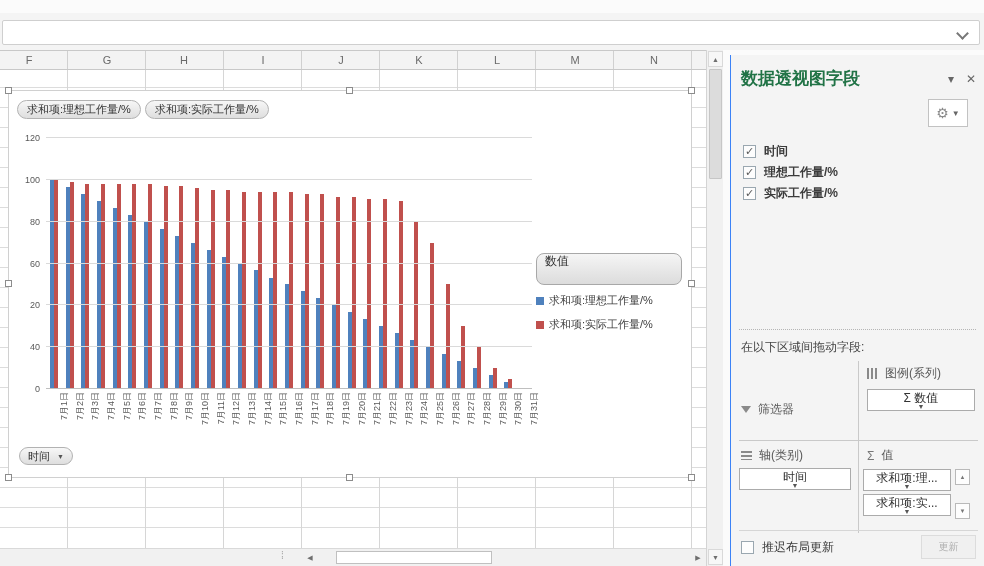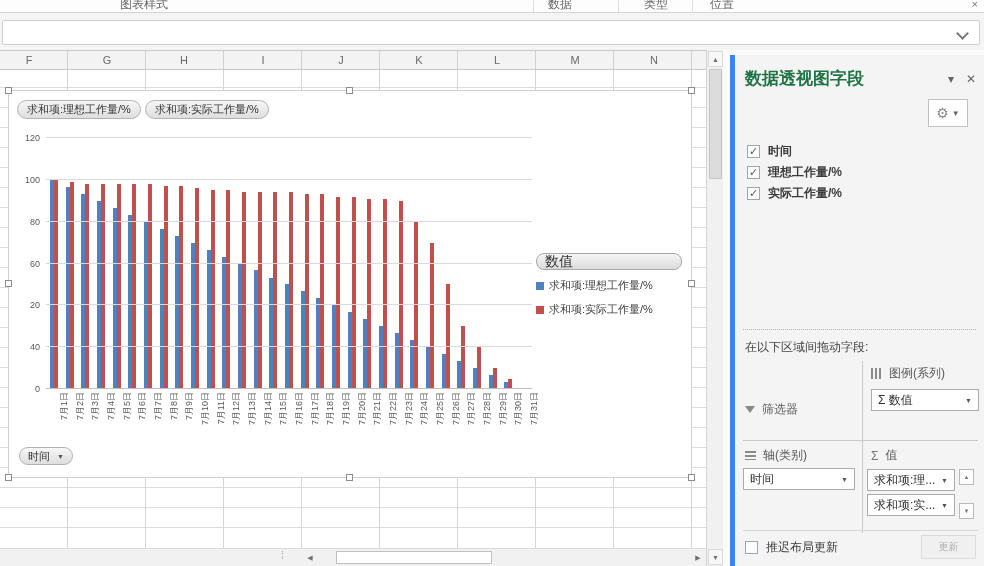--- a/index.html
+++ b/index.html
@@ -58,32 +58,32 @@
   .ytick { position:absolute; right:0; transform:translateY(50%); font-size:9px; color:#595959; }
   #slots { position:absolute; left:0; top:0; width:100%; height:100%; display:flex; }
   .slot { flex:1 1 0; display:flex; align-items:flex-end; justify-content:center; padding:0 3px; }
   .bar { width:4px; }
   #xlabels { position:absolute; left:37px; top:300px; width:486px; height:58px; display:flex; }
   .xslot { flex:1 1 0; position:relative; }
   .xslot span { position:absolute; top:1px; left:calc(50% + 5px); transform:rotate(-90deg) translateX(-100%); transform-origin:0 0;
     white-space:nowrap; font-size:9px; color:#595959; line-height:10px; }
 
   #legend { position:absolute; left:527px; top:162px; width:148px; }
-  .legend-button { width:146px; height:17px; line-height:15px; padding:0 8px; font-size:14px; color:#333;
+  .legend-button { width:146px; height:32px; line-height:15px; padding:0 8px; font-size:12px; color:#333;
     background:linear-gradient(#f5f5f5,#dcdcdc); border:1px solid #a8a8a8; border-radius:8px; }
   #legend-entries { margin-top:8px; }
   .legend-row { display:flex; align-items:center; gap:5px; margin-bottom:9px; font-size:11px; color:#404040; white-space:nowrap; }
   .swatch { width:8px; height:8px; display:inline-block; }
 
   #axis-field-btn { position:absolute; left:10px; top:356px; display:inline-flex; align-items:center; gap:7px; height:18px; padding:0 8px;
     font-size:11px; color:#333; background:linear-gradient(#f7f7f7,#dedede); border:1px solid #b2b2b2; border-radius:9px; }
   .caret { font-size:7px; color:#555; }
 
   
-  #panel { position:absolute; left:730px; top:55px; width:254px; height:511px; background:#f4f4f4; border-left:5px solid #3b82f6; }
+  #panel { position:absolute; left:730px; top:55px; width:254px; height:511px; background:#f4f4f4; border-left:1px solid #3b82f6; }
   .panel-title-row { position:absolute; left:10px; right:8px; top:12px; display:flex; align-items:center; }
   .panel-title { font-size:17px; font-weight:bold; color:#217346; flex:1; }
   .panel-title-icons { display:flex; gap:12px; color:#666; font-size:12px; }
   .panel-subtitle { position:absolute; left:10px; top:52px; font-size:12px; color:#444; }
   .gear-btn { position:absolute; right:16px; top:44px; width:40px; height:28px; background:#fff; border:1px solid #c2c2c2;
     display:flex; align-items:center; justify-content:center; gap:3px; color:#8a8a8a; }
   .gear-btn .g { font-size:14px; } .gear-btn .c { font-size:8px; color:#666; }
   #fields-list { position:absolute; left:12px; top:86px; right:10px; }
   .field-row { display:flex; align-items:center; gap:8px; height:21px; }
   .cb { width:13px; height:13px; background:#fdfdfd; border:1px solid #9aa7b0; font-size:11px; line-height:11px; text-align:center; color:#5a5a5a; }
@@ -96,21 +96,21 @@
   .ah-filters { left:10px; top:310px;margin-top:36px; } .ah-legend { left:136px; top:310px; }
   .ah-axis { left:10px; top:392px; } .ah-values { left:136px; top:392px; }
   .icon-funnel { width:0; height:0; border-left:5px solid transparent; border-right:5px solid transparent; border-top:7px solid #8a8a8a; display:inline-block; }
   .icon-cols { width:11px; height:11px; display:inline-block; background:repeating-linear-gradient(90deg,#8a8a8a 0 2px,transparent 2px 4px); }
   .icon-rows { width:11px; height:9px; display:inline-block; background:repeating-linear-gradient(180deg,#8a8a8a 0 2px,transparent 2px 4px); }
   .icon-sigma { font-size:12px; color:#777; }
   .area-items { position:absolute; }
   #legend-area-items { left:136px; top:334px; width:108px; }
   #axis-area-items { left:8px; top:413px; width:112px; }
   #values-area-items { left:132px; top:414px; width:88px; }
-  .area-pill { display:flex; align-items:center; height:22px; margin-bottom:3px; padding:0 6px; background:#fff; border:1px solid #ababab; font-size:12px; color:#333; }
+  .area-pill { display:flex; align-items:center; height:22px; margin-bottom:3px; padding:0 6px; background:#fff; border:1px solid #ababab; font-size:12px; color:#333;flex-direction:column; }
   .area-pill .pill-text { flex:1; white-space:nowrap; overflow:hidden; }
   .mini-scroll { position:absolute; left:224px; top:414px; width:15px; height:50px; }
   .mini-scroll .mbtn { position:absolute; left:0; width:15px; height:16px; background:#fdfdfd; border:1px solid #b9b9b9; font-size:6px; color:#777; text-align:center; line-height:14px; }
   .mini-scroll .m-up { top:0; } .mini-scroll .m-dn { bottom:0; }
   .panel-bottom-sep { position:absolute; left:8px; right:6px; top:475px; height:1px; background:#d6d6d6; }
   .defer-row { position:absolute; left:10px; top:484px; display:flex; align-items:center; gap:8px; }
   .defer-label { font-size:12px; color:#3b3b3b; }
   .update-btn { position:absolute; right:8px; top:480px; width:55px; height:24px; background:#f0f0f0; border:1px solid #dcdcdc;
     font-size:10px; color:#b0b0b0; text-align:center; line-height:22px; }
 
@@ -121,30 +121,20 @@
   .wm-c2 { left:26px; top:10px; width:22px; height:22px; }
   .wm-c3 { left:44px; top:30px; width:26px; height:26px; }
   .wm-text { position:absolute; left:66px; top:30px; font-size:26px; font-weight:bold; color:rgba(150,150,150,.40); letter-spacing:2px; }
   .wm-blob { position:absolute; left:-52px; top:40px; width:150px; height:58px; background:radial-gradient(ellipse at center, rgba(255,255,255,.95) 0%, rgba(255,255,255,0) 70%); }
 </style>
 </head>
 <body>
 
 <div id="app">
 
-  <div class="ribbon-strip">
-    <span class="ribbon-group-label rg-0">图表样式</span>
-    <span class="ribbon-group-label rg-1">数据</span>
-    <span class="ribbon-group-label rg-2">类型</span>
-    <span class="ribbon-group-label rg-3">位置</span>
-    <span class="ribbon-sep rs-0"></span>
-    <span class="ribbon-sep rs-1"></span>
-    <span class="ribbon-sep rs-2"></span>
-    <span class="ribbon-close">×</span>
-  </div>
 
   <div class="formula-strip">
     <div class="formula-box">
       <span class="fx-chevron"></span>
     </div>
   </div>
 
   <div class="col-header-strip" id="col-headers">
       <span class="col-letter" style="left: 29px;">F</span>
       <span class="col-letter" style="left: 107px;">G</span>

